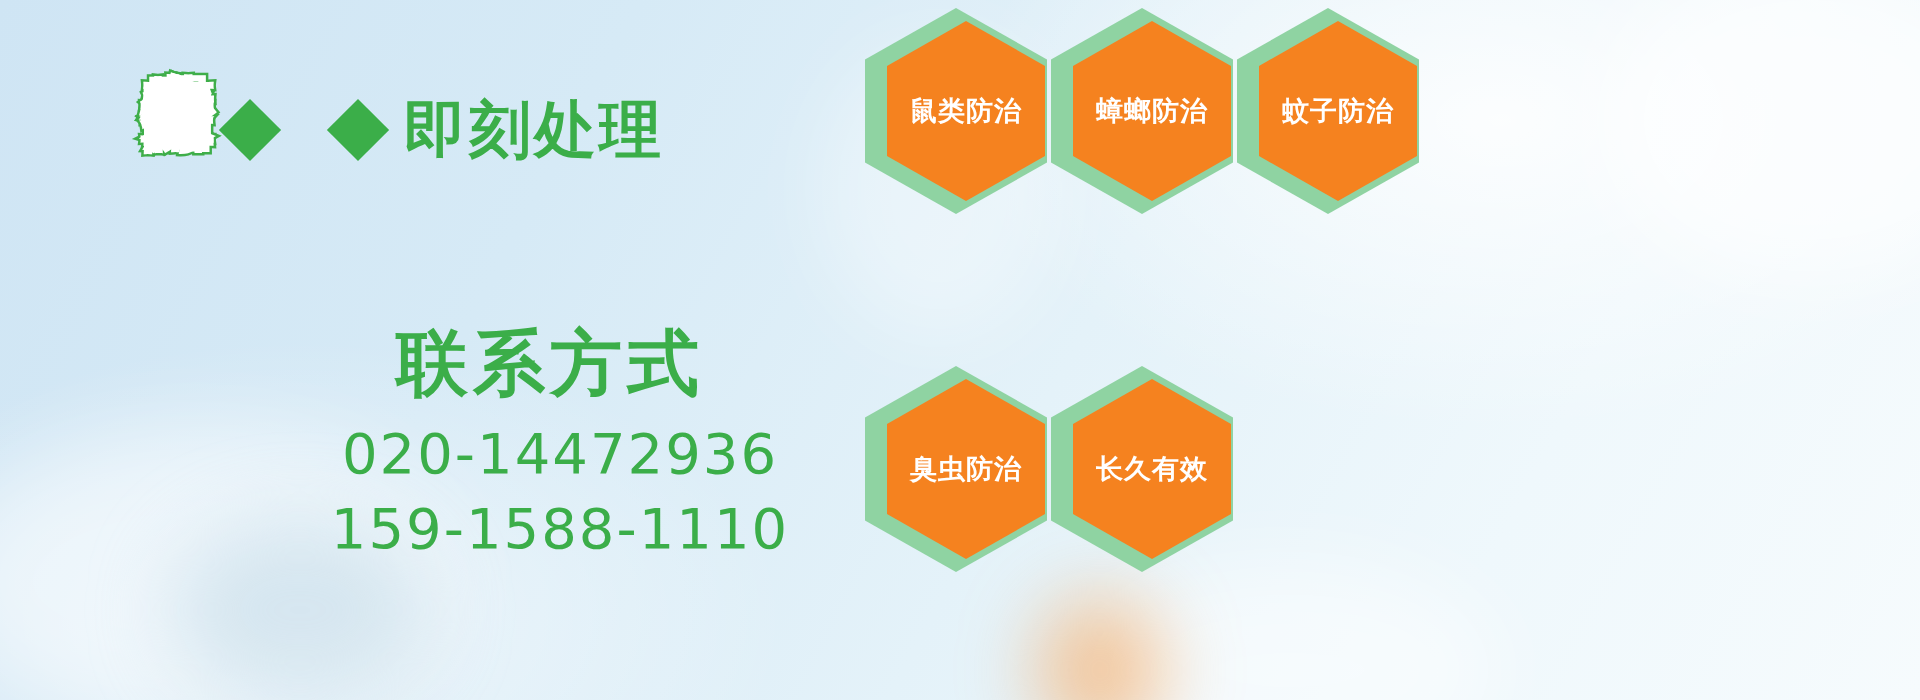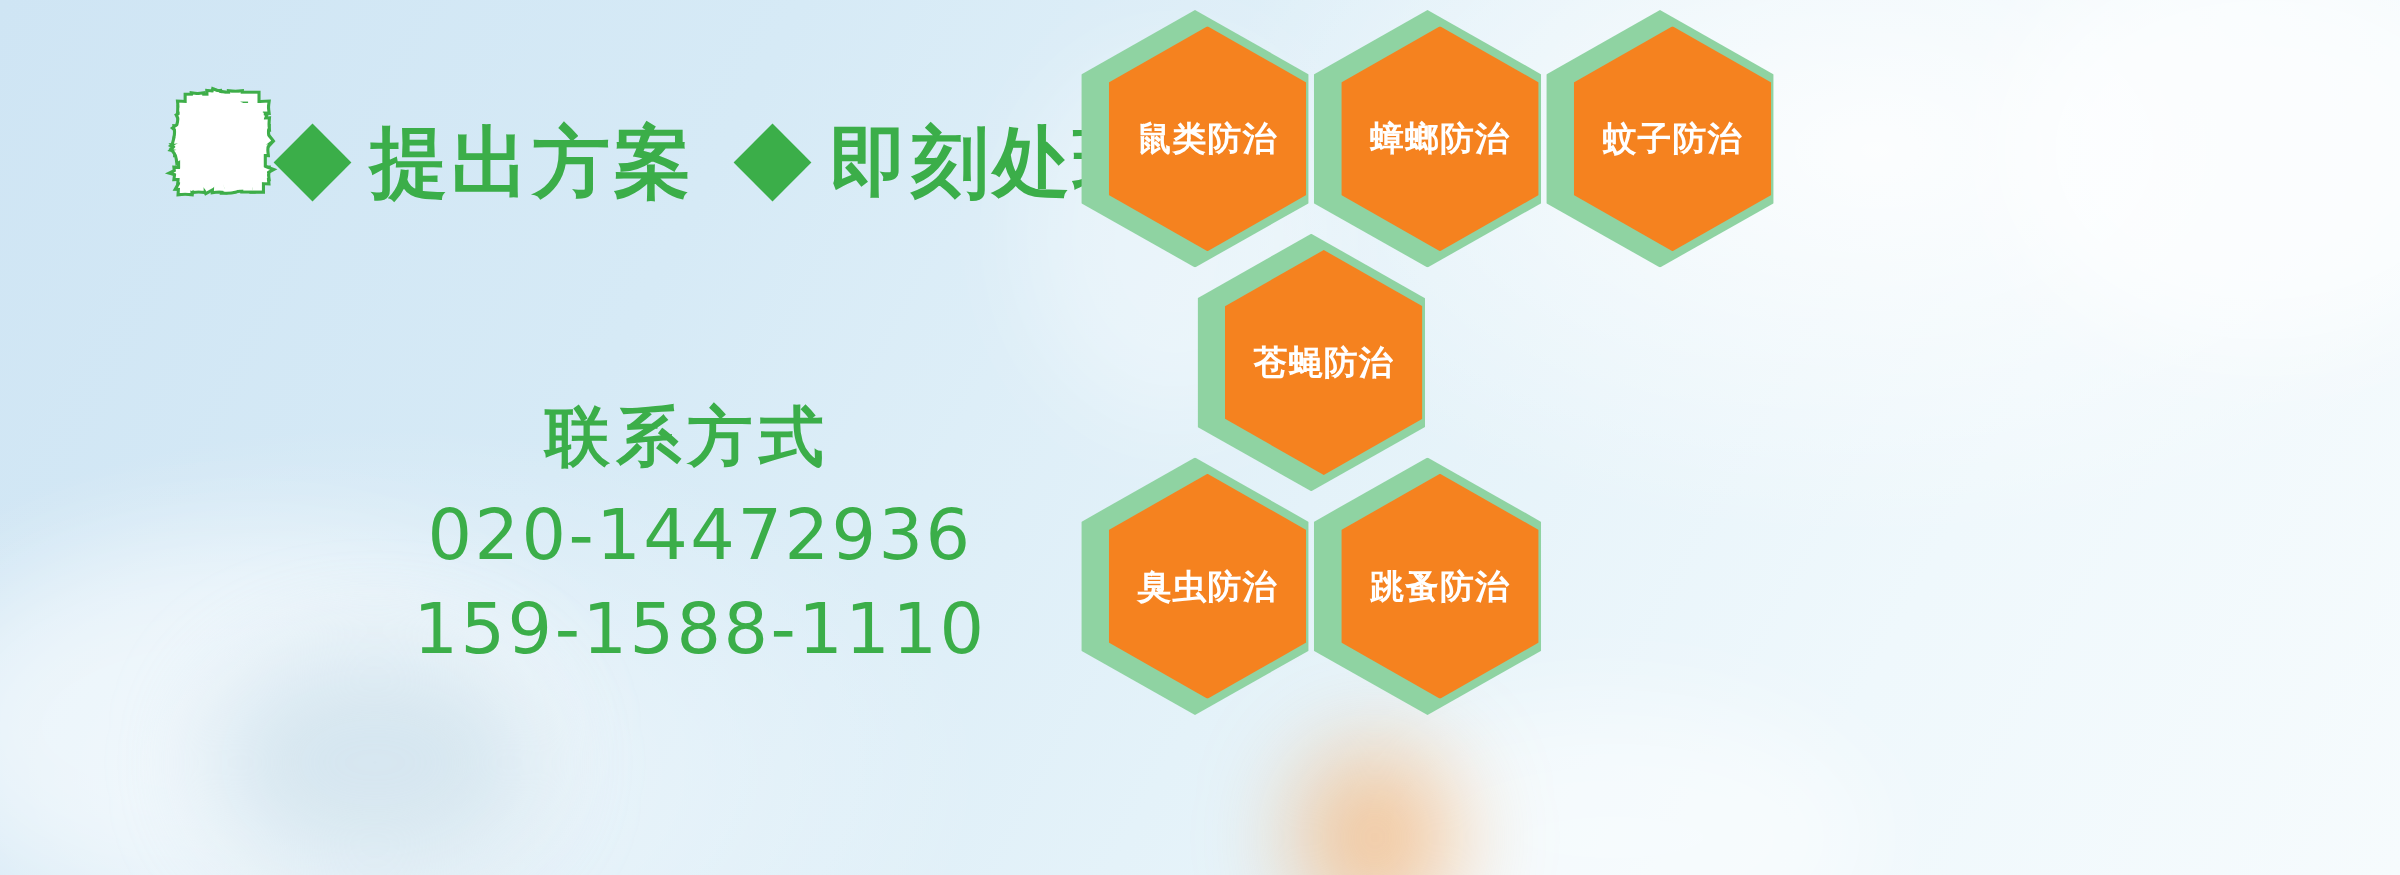--- a/index.html
+++ b/index.html
@@ -62,21 +62,21 @@
   }
   .bullet-text{letter-spacing:3px;}
   .gap{width:40px;flex:0 0 auto;}
 
   
   #contact-block{
     position:absolute;left:300px;top:318px;width:520px;
     text-align:center;color:#3BAE49;
   }
   #contact-heading{
-    font-size:52px;font-weight:bold;letter-spacing:5px;line-height:1.25;
+    font-size:72px;font-weight:bold;letter-spacing:5px;line-height:1.25;
     margin-left:-20px;
   }
   .phone{
     font-size:56px;letter-spacing:2px;line-height:1.30;font-weight:400;
   }
   #phone-1{margin-top:10px;}
   #phone-2{margin-top:2px;}
 
   
   #hex-grid{position:absolute;left:855px;top:0;width:620px;height:560px;}
@@ -119,21 +119,20 @@
   <div class="blob b3"></div>
   <div class="blob b4"></div>
   <div class="blob b5"></div>
   <div class="blob b6"></div>
 
   <div id="vertical-title">专业有害生物防治服务</div>
 
   <div id="bullet-row-1" class="bullet-row">
     <span class="bullet-item">
       <span class="diamond"></span>
-      <span class="bullet-text">提出方案</span>
     </span>
     <span class="gap"></span>
     <span class="bullet-item">
       <span class="diamond"></span>
       <span class="bullet-text">即刻处理</span>
     </span>
   </div>
 
 
   <div id="contact-block">
@@ -151,30 +150,25 @@
     <div class="hex" id="hex-1">
       <div class="hex-inner">
         <span class="hex-label">蟑螂防治</span>
       </div>
     </div>
     <div class="hex" id="hex-2">
       <div class="hex-inner">
         <span class="hex-label">蚊子防治</span>
       </div>
     </div>
-    <div class="hex" id="hex-3">
-      <div class="hex-inner">
-        <span class="hex-label">苍蝇防治</span>
-      </div>
-    </div>
     <div class="hex" id="hex-5">
       <div class="hex-inner">
         <span class="hex-label">臭虫防治</span>
       </div>
     </div>
     <div class="hex" id="hex-6">
       <div class="hex-inner">
-        <span class="hex-label">跳蚤防治</span>
+        <span class="hex-label">长久有效</span>
       </div>
     </div>
   </div>
 
 </div>
 
 </body></html>

